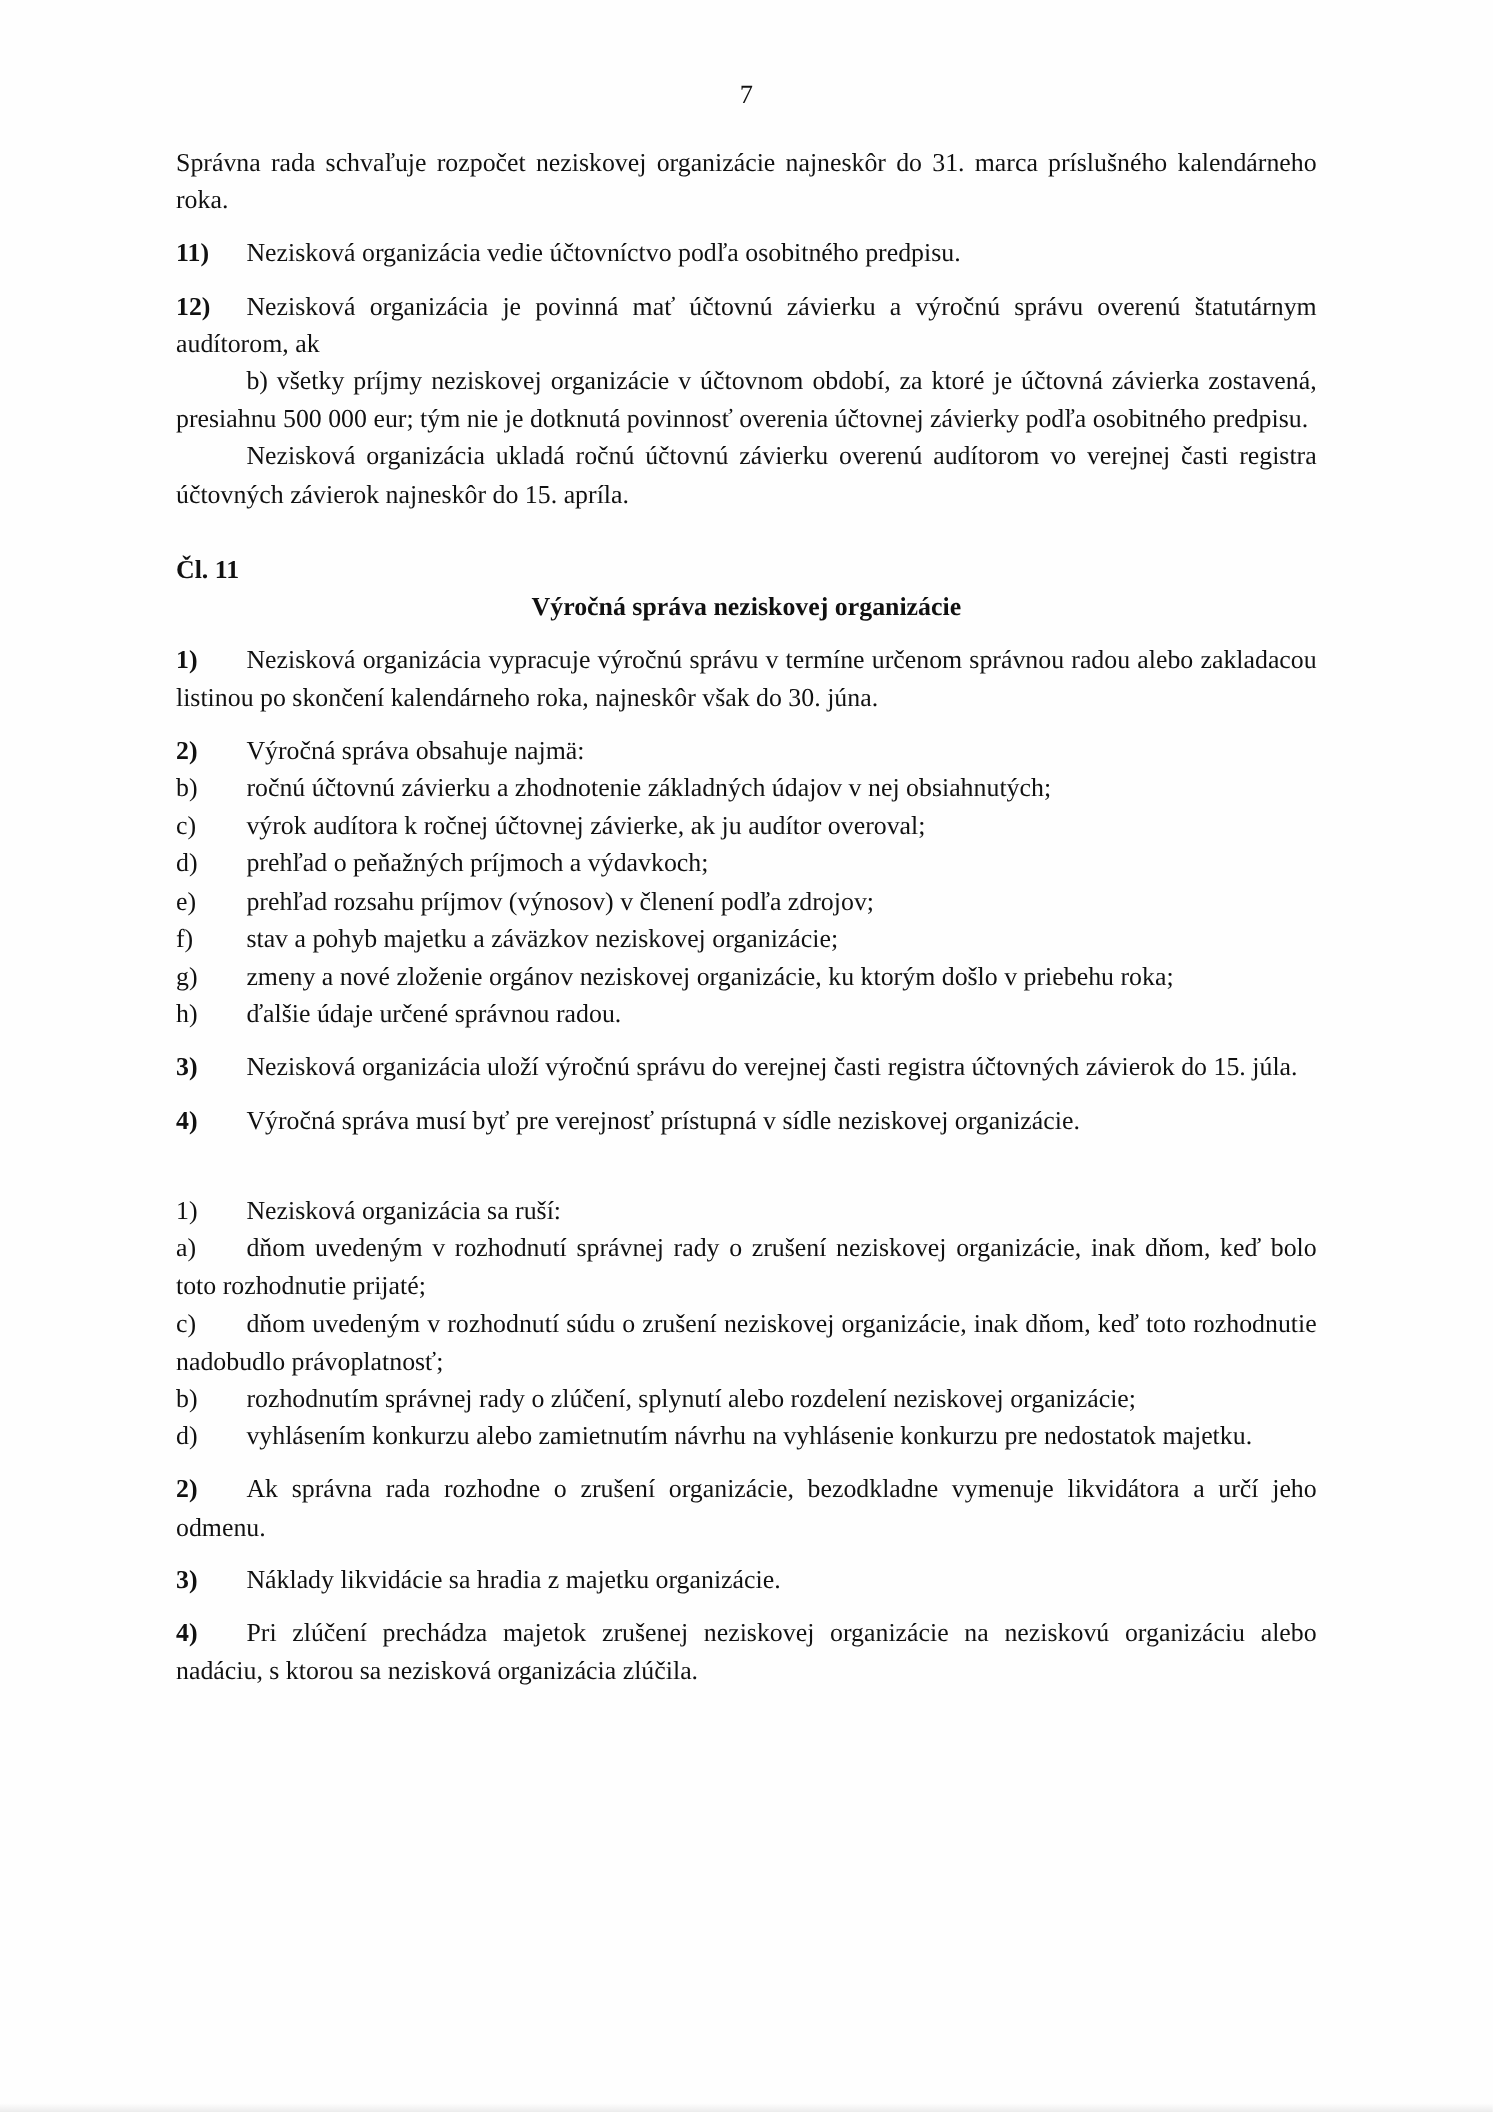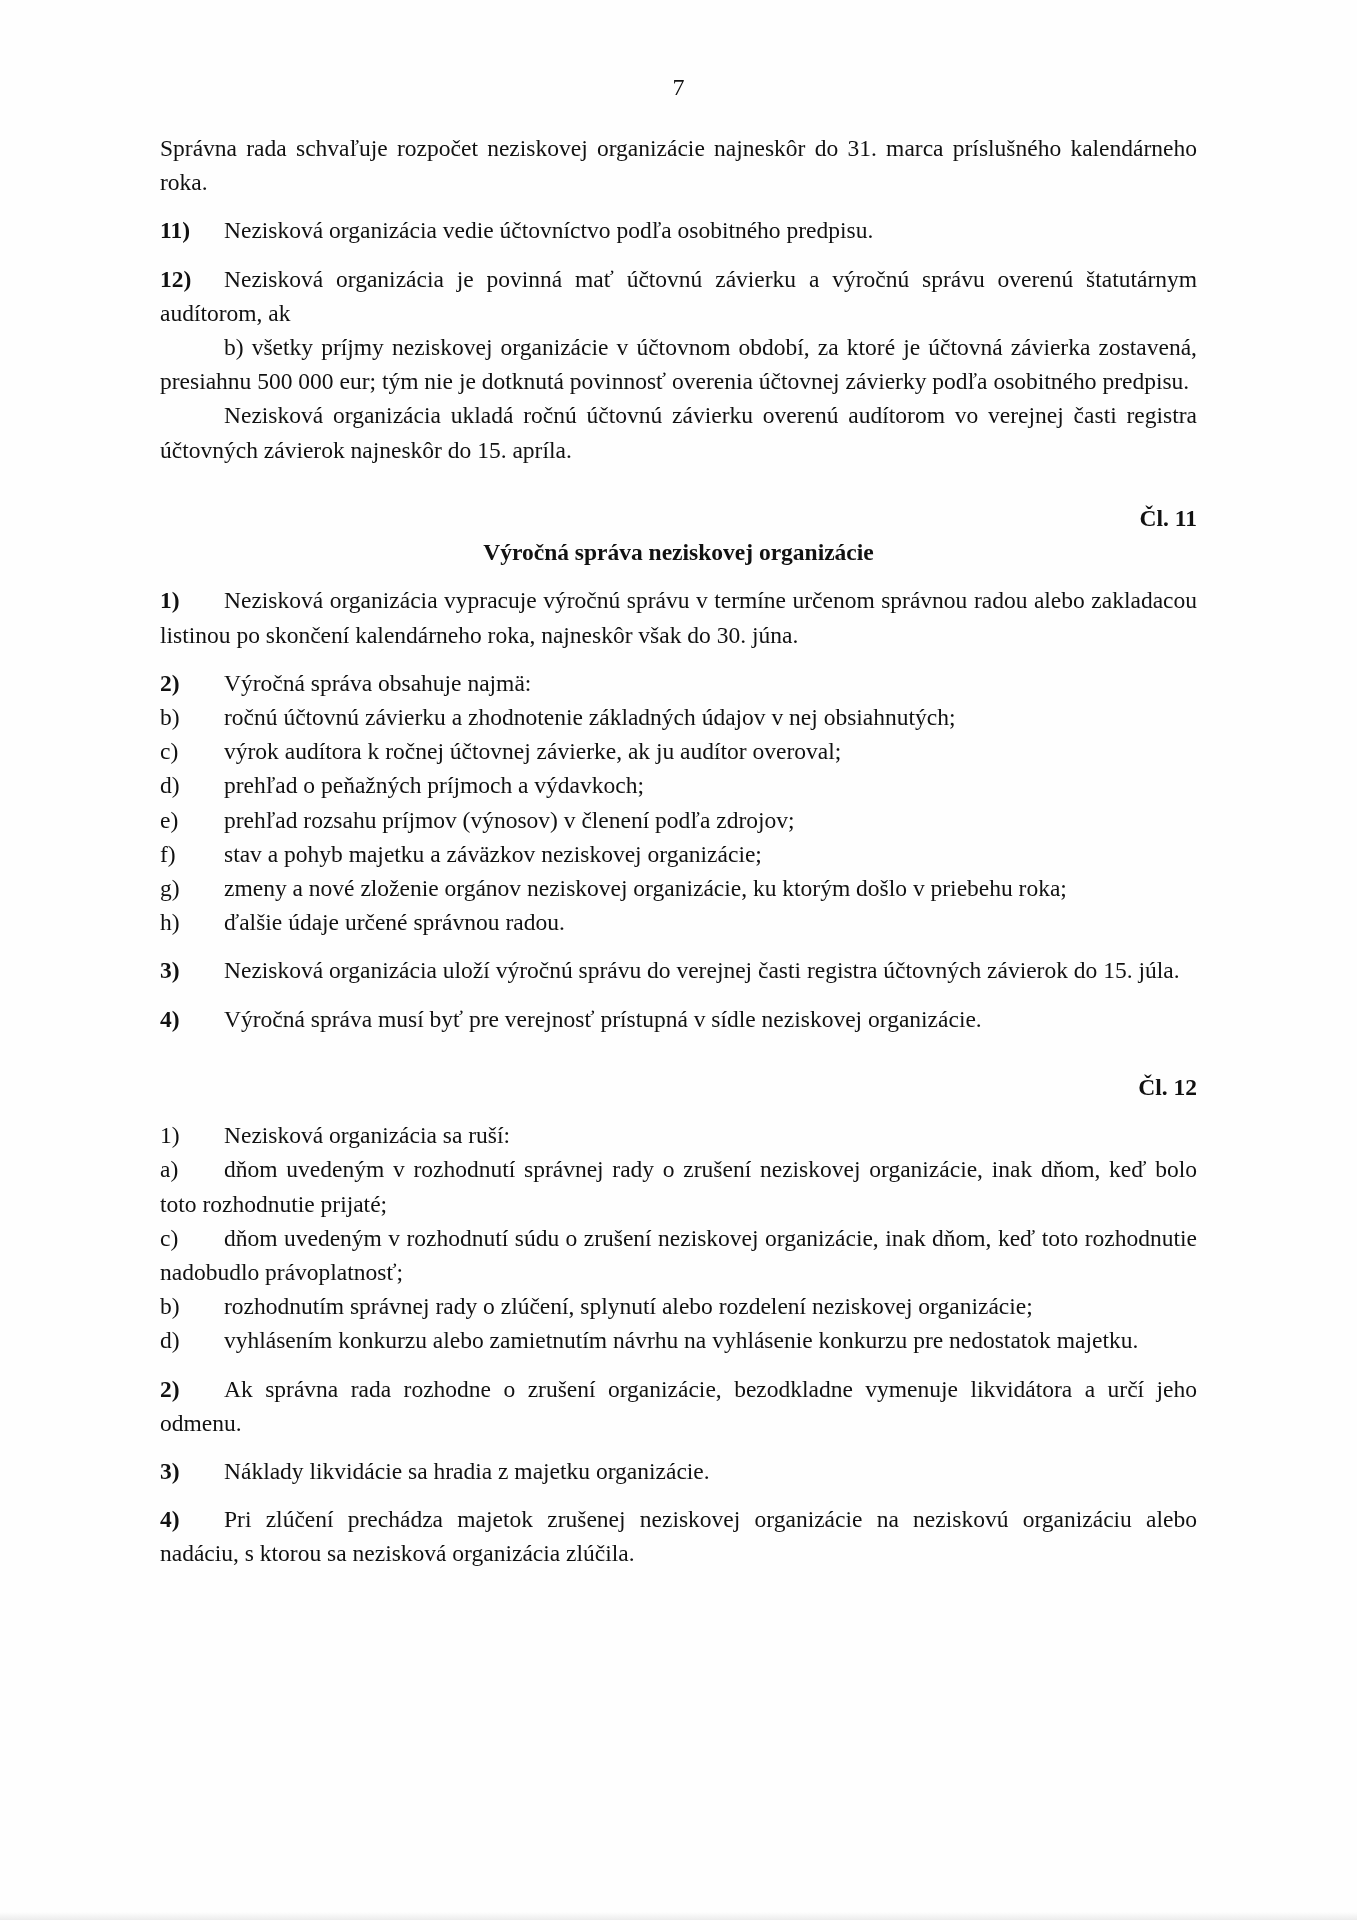--- a/index.html
+++ b/index.html
@@ -22,21 +22,21 @@
   .content {
     position: absolute; left: 160px; top: 131px; width: 1037px;
     line-height: 34.2px;
   }
   .para { margin: 0; text-align: justify; }
   .num { font-weight: bold; display: inline-block; width: 64px; margin-top: 14px; }
   .num.regular { font-weight: normal; }
   .letter { display: inline-block; width: 64px; }
   .indent { text-indent: 64px; }
   .spacer { height: 34.2px; }
-  .article-no { text-align: right; font-weight: bold; }
+  .article-no { text-align: left; font-weight: bold; }
   .article-title { text-align: center; font-weight: bold; text-underline-offset: 3px; }
 </style>
 </head>
 <body>
 
 <div class="page">
   <div class="page-number">7</div>
 
   <div class="content">
 
@@ -57,21 +57,20 @@
     <p class="para"><span class="letter">d)</span><span>prehľad o peňažných príjmoch a výdavkoch;</span></p>
     <p class="para"><span class="letter">e)</span><span>prehľad rozsahu príjmov (výnosov) v členení podľa zdrojov;</span></p>
     <p class="para"><span class="letter">f)</span><span>stav a pohyb majetku a záväzkov neziskovej organizácie;</span></p>
     <p class="para"><span class="letter">g)</span><span>zmeny a nové zloženie orgánov neziskovej organizácie, ku ktorým došlo v priebehu roka;</span></p>
     <p class="para"><span class="letter">h)</span><span>ďalšie údaje určené správnou radou.</span></p>
     <p class="para"><span class="num">3)</span><span>Nezisková organizácia uloží výročnú správu do verejnej časti registra účtovných závierok do 15. júla.</span></p>
     <p class="para"><span class="num">4)</span><span>Výročná správa musí byť pre verejnosť prístupná v sídle neziskovej organizácie.</span></p>
 
     <div class="spacer"></div>
 
-    <div class="article-no">Čl. 12</div>
     <p class="para"><span class="num regular">1)</span><span>Nezisková organizácia sa ruší:</span></p>
     <p class="para"><span class="letter">a)</span><span>dňom uvedeným v rozhodnutí správnej rady o zrušení neziskovej organizácie, inak dňom, keď bolo toto rozhodnutie prijaté;</span></p>
     <p class="para"><span class="letter">c)</span><span>dňom uvedeným v rozhodnutí súdu o zrušení neziskovej organizácie, inak dňom, keď toto rozhodnutie nadobudlo právoplatnosť;</span></p>
     <p class="para"><span class="letter">b)</span><span>rozhodnutím správnej rady o zlúčení, splynutí alebo rozdelení neziskovej organizácie;</span></p>
     <p class="para"><span class="letter">d)</span><span>vyhlásením konkurzu alebo zamietnutím návrhu na vyhlásenie konkurzu pre nedostatok majetku.</span></p>
     <p class="para"><span class="num">2)</span><span>Ak správna rada rozhodne o zrušení organizácie, bezodkladne vymenuje likvidátora a určí jeho odmenu.</span></p>
     <p class="para"><span class="num">3)</span><span>Náklady likvidácie sa hradia z majetku organizácie.</span></p>
     <p class="para"><span class="num">4)</span><span>Pri zlúčení prechádza majetok zrušenej neziskovej organizácie na neziskovú organizáciu alebo nadáciu, s ktorou sa nezisková organizácia zlúčila.</span></p>
   </div>
 

